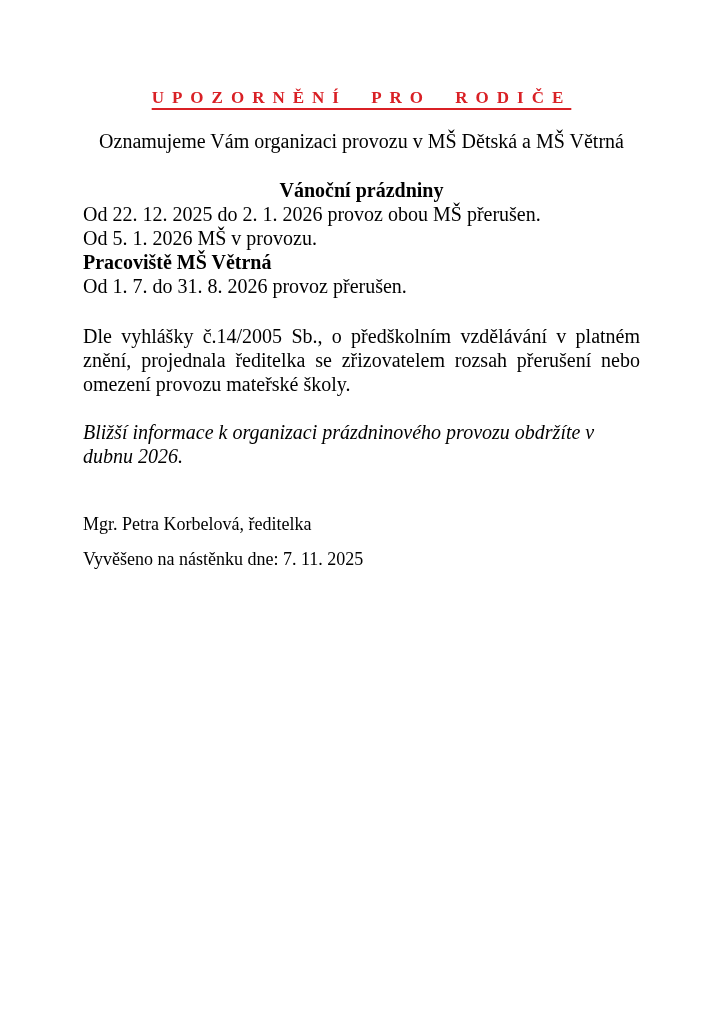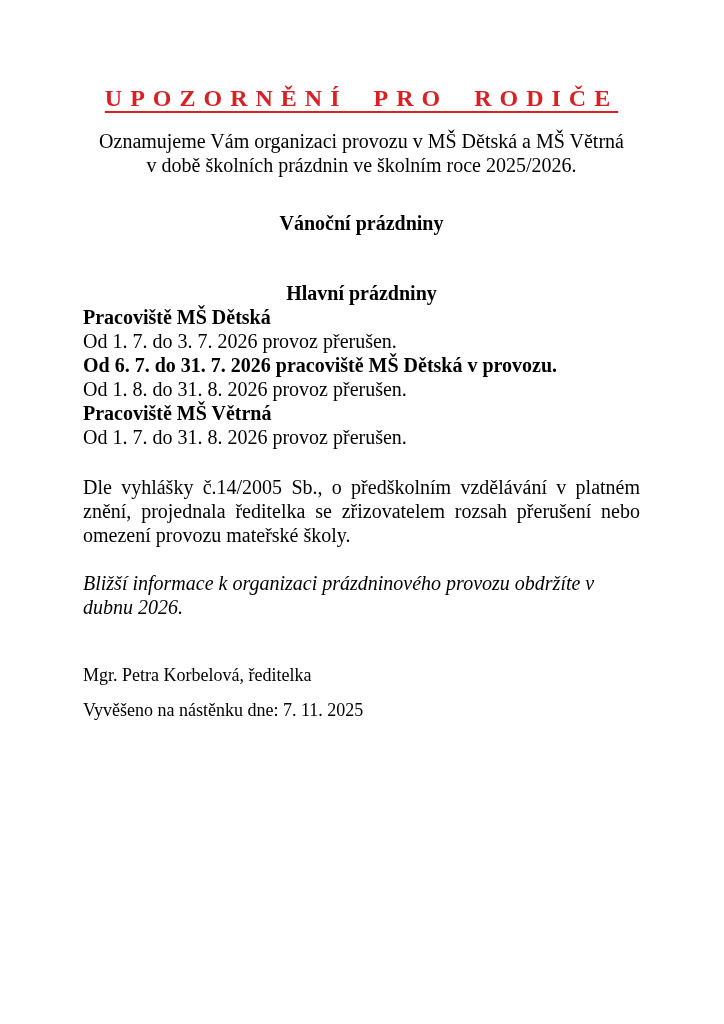--- a/index.html
+++ b/index.html
@@ -21,33 +21,33 @@
     margin-left: 83px;
     width: 557px;
     font-size: 20px;
     line-height: 24px;
   }
   .doc-title {
     margin-top: 86px;
     text-align: center;
     color: var(--accent, #d92025);
     font-weight: bold;
-    font-size: 24px;
+    font-size: 17px;
     letter-spacing: 8px;
     word-spacing: 12px;
     text-decoration: underline;
     text-decoration-thickness: 2px;
     text-underline-offset: 5px;
     white-space: nowrap;
   }
   .intro {
     margin-top: 19px;
     text-align: center;
   }
-  .section-christmas { margin-top: 34px; }
+  .section-christmas { margin-top: 25px; }
   .section-summer   { margin-top: 46px; }
   .section-vetrna   { }
   .section-heading {
     text-align: center;
     font-weight: bold;
   }
   .sub-heading {
     font-weight: bold;
     text-align: left;
   }
@@ -69,34 +69,28 @@
 </head>
 <body>
 
 <div class="page">
   <div class="content">
 
     <div class="doc-title">UPOZORNĚNÍ PRO RODIČE</div>
 
     <div class="intro">
       <div>Oznamujeme Vám organizaci provozu v MŠ Dětská a MŠ Větrná</div>
-      <div>v době školních prázdnin ve školním roce 2025/2026.</div>
     </div>
 
     <div class="section-christmas">
       <div class="section-heading">Vánoční prázdniny</div>
+      <div class="line">Od 22. 12. 2025 do 2. 1. 2026 provoz obou MŠ přerušen.</div>
+      <div class="line">Od 5. 1. 2026 MŠ v provozu.</div>
     </div>
 
-    <div class="section-summer">
-      <div class="section-heading">Hlavní prázdniny</div>
-      <div class="sub-heading">Pracoviště MŠ Dětská</div>
-      <div class="line">Od 1. 7. do 3. 7. 2026 provoz přerušen.</div>
-      <div class="line bold">Od 6. 7. do 31. 7. 2026 pracoviště MŠ Dětská v provozu.</div>
-      <div class="line">Od 1. 8. do 31. 8. 2026 provoz přerušen.</div>
-    </div>
 
     <div class="section-vetrna">
       <div class="sub-heading">Pracoviště MŠ Větrná</div>
       <div class="line">Od 1. 7. do 31. 8. 2026 provoz přerušen.</div>
     </div>
 
     <div class="decree">Dle vyhlášky č.14/2005 Sb., o&nbsp;předškolním vzdělávání v&nbsp;platném znění, projednala ředitelka se zřizovatelem rozsah přerušení nebo omezení provozu mateřské školy.</div>
 
     <div class="info-line">Bližší informace k organizaci prázdninového provozu obdržíte v dubnu 2026.</div>
 

